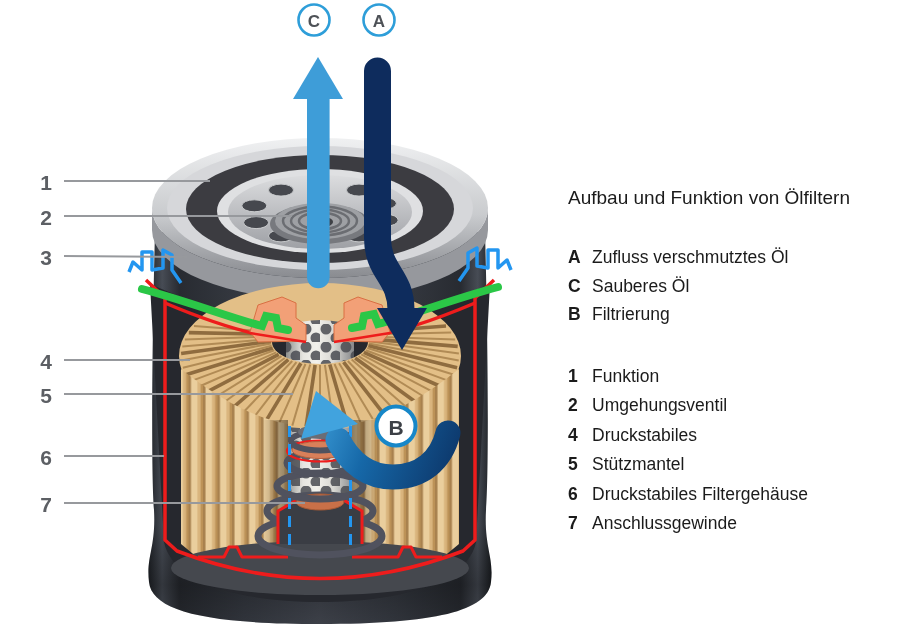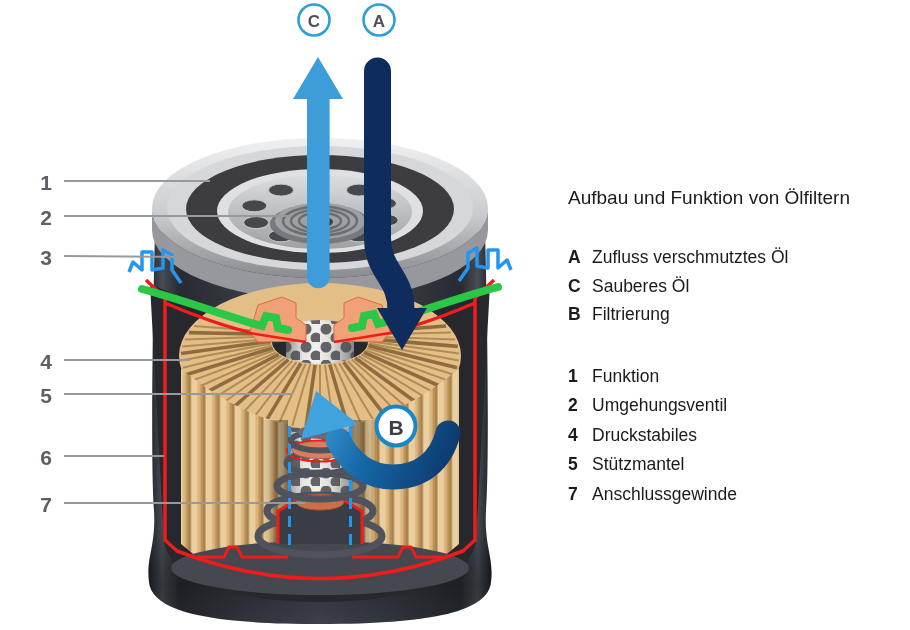--- a/index.html
+++ b/index.html
@@ -296,17 +296,20 @@
       <div class="row">
         <span class="key">2</span><span>Umgehungsventil</span>
       </div>
       <div class="row">
         <span class="key">4</span><span>Druckstabiles</span>
       </div>
       <div class="row">
         <span class="key">5</span><span>Stützmantel</span>
       </div>
       <div class="row">
+        <span class="key">6</span><span>Druckstabiles Filtergehäuse</span>
+      </div>
+      <div class="row">
         <span class="key">7</span><span>Anschlussgewinde</span>
       </div>
     </div>
   </div>
 </div>
 
 </body></html>

